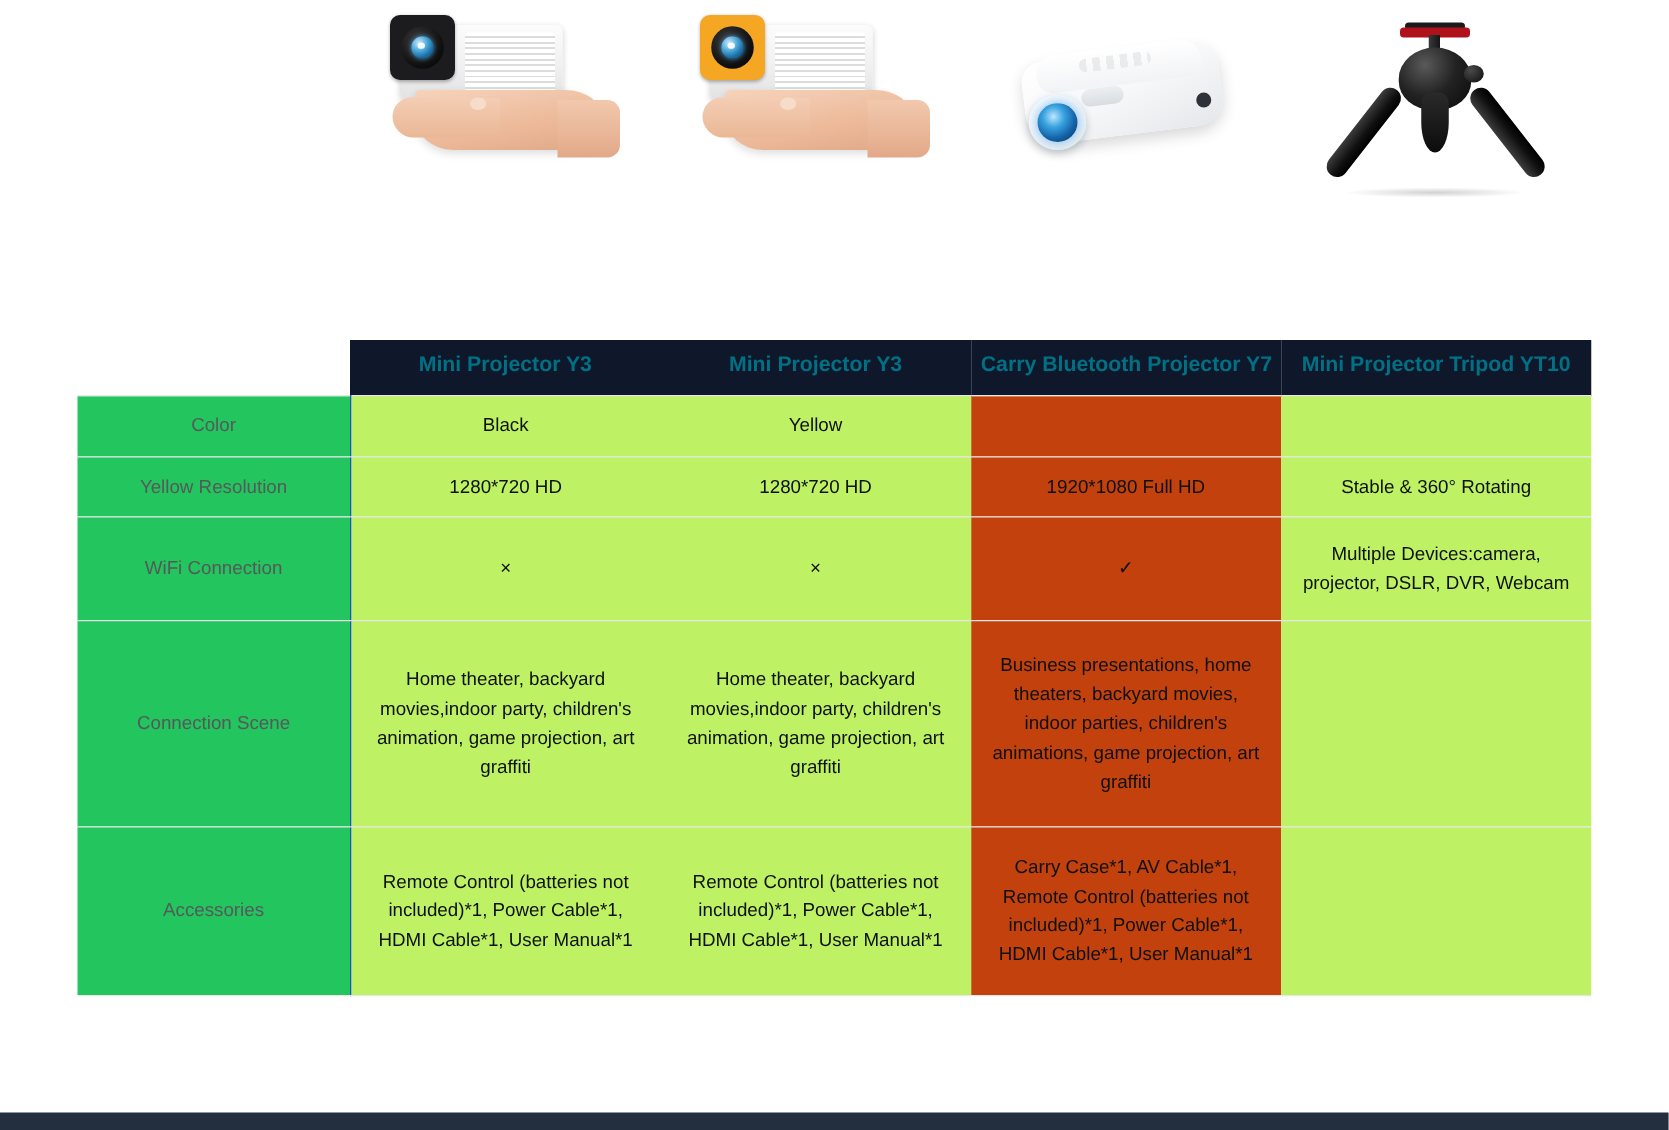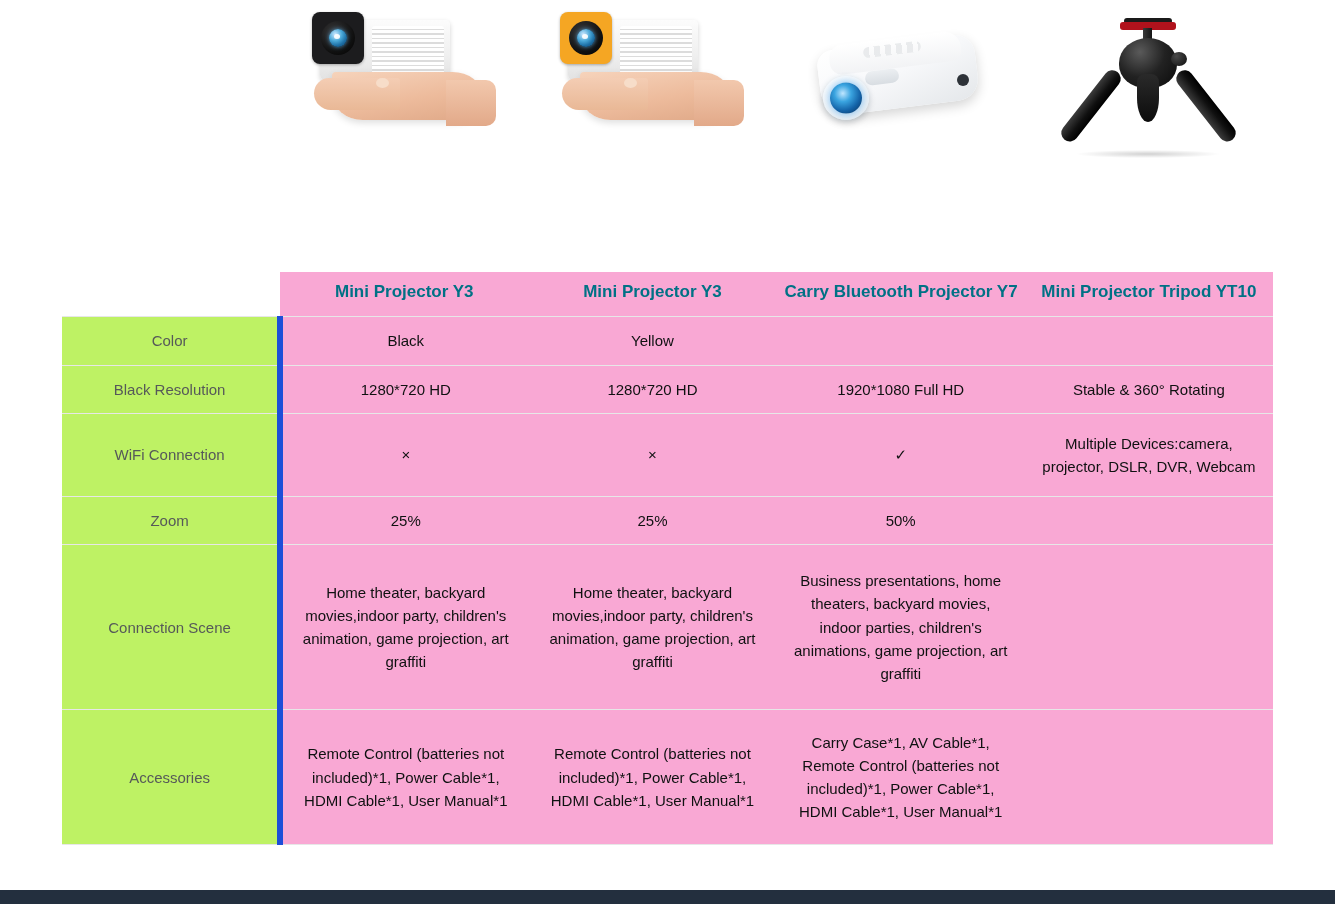--- a/index.html
+++ b/index.html
@@ -288,48 +288,48 @@
   table.compare col.c-label { width: 218px; }
   table.compare col.c-data  { width: 248px; }
 
   table.compare th.colhead {
     padding: 10px 8px 14px 8px;
     font-size: 17px;
     font-weight: bold;
     color: #007185;
     text-align: center;
     border: none;
-    background: #f9a8d4;
+    background: #0f172a;
     line-height: 1.2;
     white-space: nowrap;
   }
   table.compare th.corner {
     border: none;
     background: #ffffff;
   }
   table.compare td {
     border: 1px solid #e7e7e7;
     border-left: none;
     border-right: none;
     padding: 12px 14px;
     font-size: 15px;
     text-align: center;
     vertical-align: middle;
     line-height: 1.55;
     color: #0f1111;
-    background: #f9a8d4;
+    background: #bef264;
   }
   table.compare td.rowlabel {
-    background: #bef264;
+    background: #22c55e;
     color: #565959;
-    border-right: 6px solid #1d4ed8;
+    border-right: 1px solid #1d4ed8;
     font-size: 15px;
   }
   table.compare td.highlight {
-    background: #f9a8d4;
+    background: #c2410c;
   }
   table.compare tr.r-color td,
   table.compare tr.r-res td,
   table.compare tr.r-key td,
   table.compare tr.r-zoom td,
   table.compare tr.r-size td { height: 22px; }
   table.compare tr.r-wifi td { height: 58px; }
   table.compare tr.r-scene td { height: 140px; }
   table.compare tr.r-acc td  { height: 110px; }
   .sym { font-size: 15px; }
@@ -444,43 +444,36 @@
 
       <tr class="r-color">
         <td class="rowlabel">Color</td>
         <td>Black</td>
         <td>Yellow</td>
         <td class="highlight"></td>
         <td></td>
       </tr>
 
       <tr class="r-res">
-        <td class="rowlabel">Black Resolution</td>
+        <td class="rowlabel">Yellow Resolution</td>
         <td>1280*720 HD</td>
         <td>1280*720 HD</td>
         <td class="highlight">1920*1080 Full HD</td>
         <td>Stable &amp; 360° Rotating</td>
       </tr>
 
       <tr class="r-wifi">
         <td class="rowlabel">WiFi Connection</td>
         <td class="sym">×</td>
         <td class="sym">×</td>
         <td class="highlight sym">✓</td>
         <td>Multiple Devices:camera, projector, DSLR, DVR, Webcam</td>
       </tr>
 
 
-      <tr class="r-zoom">
-        <td class="rowlabel">Zoom</td>
-        <td>25%</td>
-        <td>25%</td>
-        <td class="highlight">50%</td>
-        <td></td>
-      </tr>
 
 
       <tr class="r-scene">
         <td class="rowlabel">Connection Scene</td>
         <td>Home theater, backyard movies,indoor party, children's animation, game projection, art graffiti</td>
         <td>Home theater, backyard movies,indoor party, children's animation, game projection, art graffiti</td>
         <td class="highlight">Business presentations, home theaters, backyard movies, indoor parties, children's animations, game projection, art graffiti</td>
         <td></td>
       </tr>
 

